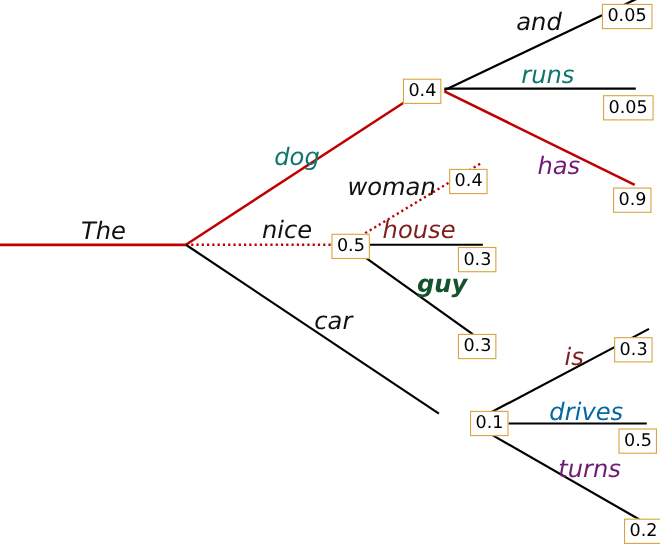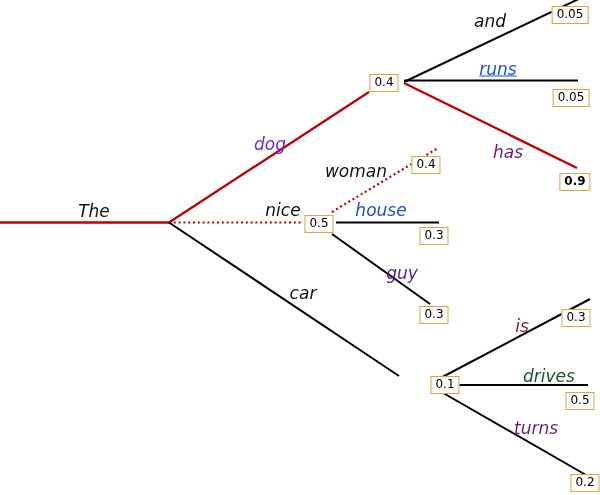--- a/index.html
+++ b/index.html
@@ -20,32 +20,32 @@
     left: 0;
     top: 0;
     width: 600px;
     height: 495px;
     display: block;
   }
   .edge-label {
     position: absolute;
     transform: translate(-50%, -50%);
     font-style: italic;
-    font-size: 17px;
+    font-size: 22px;
     line-height: 1;
     white-space: nowrap;
     color: #111111;
   }
   .prob-box {
     position: absolute;
     transform: translate(-50%, -50%);
     background: #ffffff;
     border: 1.5px solid #d9a441;
     padding: 0px 4px 1px 4px;
-    font-size: 12px;
+    font-size: 16px;
     line-height: 1.25;
     color: #000000;
     white-space: nowrap;
   }
 </style>
 </head>
 <body>
 
 <div id="diagram">
   <svg id="edge-canvas" viewBox="0 0 600 495" xmlns="http://www.w3.org/2000/svg">
@@ -58,36 +58,36 @@
       <line x1="404" y1="83" x2="577" y2="168" stroke="#c00000" stroke-width="2.3"></line>
       <line x1="332" y1="212" x2="438" y2="148" stroke="#c00000" stroke-width="2.2" stroke-dasharray="2 2.8"></line>
       <line x1="336" y1="222.5" x2="439" y2="222.5" stroke="#000000" stroke-width="2"></line>
       <line x1="332" y1="234" x2="430" y2="304" stroke="#000000" stroke-width="2"></line>
       <line x1="431" y1="383" x2="590" y2="299" stroke="#000000" stroke-width="2"></line>
       <line x1="431" y1="385" x2="588" y2="385" stroke="#000000" stroke-width="2"></line>
       <line x1="431" y1="386" x2="586" y2="475" stroke="#000000" stroke-width="2"></line>
     </svg>
   <div id="overlay-layer">
       <div class="edge-label" style="left: 80px; top: 211px; color: rgb(17, 17, 17); margin-left: 14px;">The</div>
-      <div class="edge-label" style="left: 270px; top: 144px; color: #6d28d9;">dog</div>
-      <div class="edge-label" style="left: 261px; top: 210px; color: rgb(17, 17, 17); margin-left: 22px;">nice</div>
+      <div class="edge-label" style="left: 270px; top: 144px; color: #0f766e;">dog</div>
+      <div class="edge-label" style="left: 261px; top: 210px; color: rgb(17, 17, 17);">nice</div>
       <div class="edge-label" style="left: 303px; top: 293px; color: rgb(17, 17, 17);">car</div>
       <div class="edge-label" style="left: 490px; top: 21px; color: rgb(17, 17, 17);">and</div>
-      <div class="edge-label" style="left: 498px; top: 69px; color: #1d4ed8; text-decoration: underline;">runs</div>
+      <div class="edge-label" style="left: 498px; top: 69px; color: #0f766e;">runs</div>
       <div class="edge-label" style="left: 508px; top: 118px; color: #701a75; margin-top: 34px;">has</div>
       <div class="edge-label" style="left: 356px; top: 171px; color: rgb(17, 17, 17);">woman</div>
-      <div class="edge-label" style="left: 381px; top: 210px; color: #1d4ed8;">house</div>
-      <div class="edge-label" style="left: 402px; top: 273px; color: #4c1d95;">guy</div>
+      <div class="edge-label" style="left: 381px; top: 210px; color: #7f1d1d;">house</div>
+      <div class="edge-label" style="left: 402px; top: 259px; color: #14532d; font-weight: bold;">guy</div>
       <div class="edge-label" style="left: 522px; top: 326px; color: #7f1d1d;">is</div>
-      <div class="edge-label" style="left: 549px; top: 376px; color: #14532d;">drives</div>
+      <div class="edge-label" style="left: 533px; top: 376px; color: #0369a1;">drives</div>
       <div class="edge-label" style="left: 536px; top: 428px; color: #701a75;">turns</div>
       <div class="prob-box" style="left: 384px; top: 82.5px; border-color: rgb(217, 164, 65); background: rgb(255, 255, 255);">0.4</div>
       <div class="prob-box" style="left: 570px; top: 14.5px; border-color: rgb(217, 164, 65); background: rgb(255, 255, 255);">0.05</div>
       <div class="prob-box" style="left: 571px; top: 98px; border-color: rgb(217, 164, 65); background: rgb(255, 255, 255);">0.05</div>
-      <div class="prob-box" style="left: 575px; top: 181.5px; border-color: rgb(217, 164, 65); background: rgb(255, 255, 255); font-weight: bold;">0.9</div>
+      <div class="prob-box" style="left: 575px; top: 181.5px; border-color: rgb(217, 164, 65); background: rgb(255, 255, 255);">0.9</div>
       <div class="prob-box" style="left: 426px; top: 164.5px; border-color: rgb(217, 164, 65); background: rgb(255, 255, 255);">0.4</div>
       <div class="prob-box" style="left: 319px; top: 224px; border-color: rgb(217, 164, 65); background: rgb(255, 255, 255);">0.5</div>
       <div class="prob-box" style="left: 434px; top: 236px; border-color: rgb(217, 164, 65); background: rgb(255, 255, 255);">0.3</div>
       <div class="prob-box" style="left: 434px; top: 315px; border-color: rgb(217, 164, 65); background: rgb(255, 255, 255);">0.3</div>
       <div class="prob-box" style="left: 413px; top: 384.5px; border-color: rgb(217, 164, 65); background: rgb(255, 255, 255); margin-left: 32px;">0.1</div>
       <div class="prob-box" style="left: 576px; top: 318px; border-color: rgb(217, 164, 65); background: rgb(255, 255, 255);">0.3</div>
       <div class="prob-box" style="left: 580px; top: 401px; border-color: rgb(217, 164, 65); background: rgb(255, 255, 255);">0.5</div>
       <div class="prob-box" style="left: 585px; top: 483px; border-color: rgb(217, 164, 65); background: rgb(255, 255, 255);">0.2</div>
     </div>
 </div>

